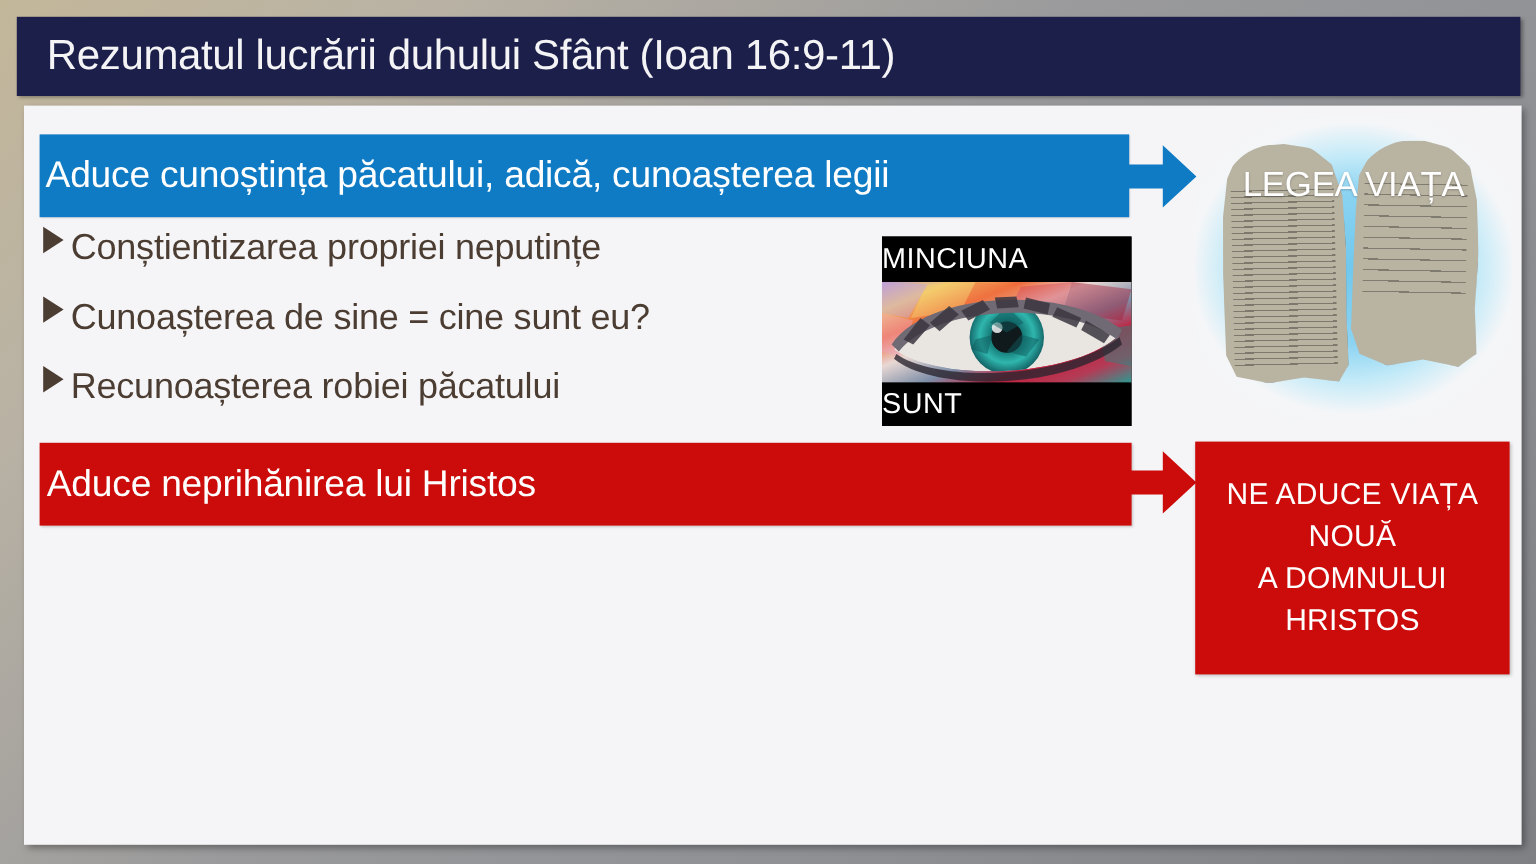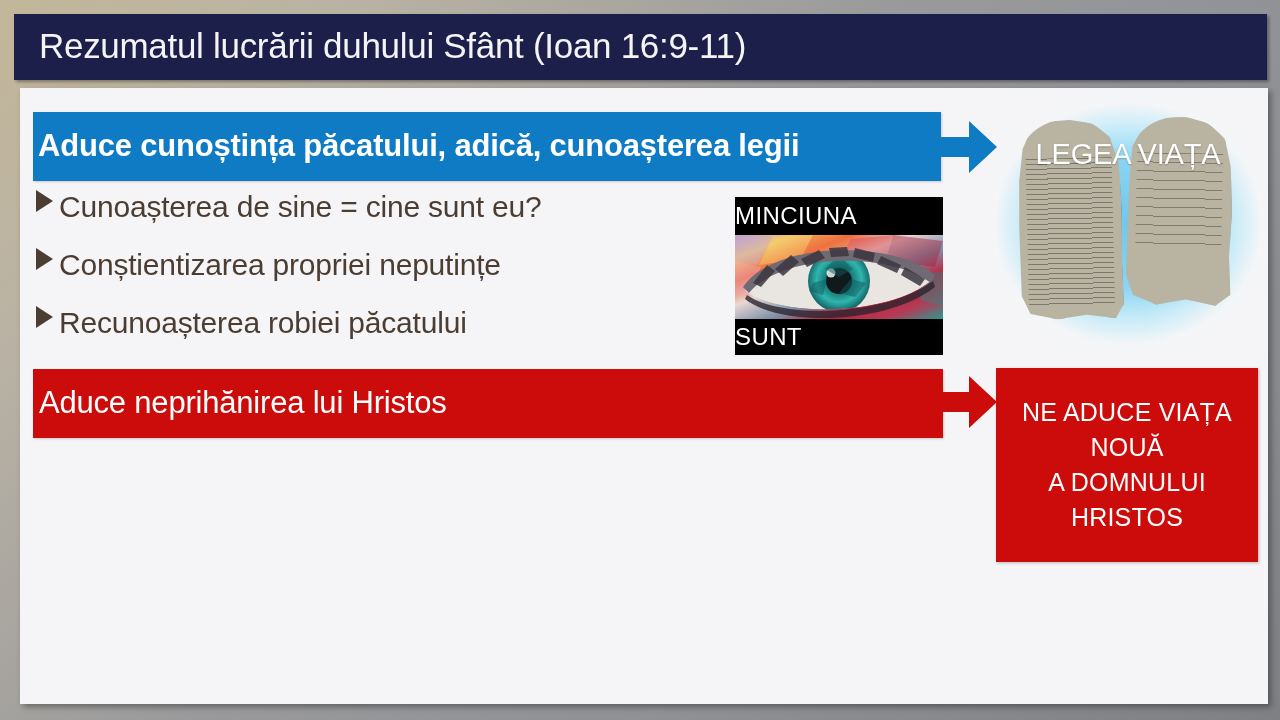--- a/index.html
+++ b/index.html
@@ -63,21 +63,21 @@
     background: #0f7bc4;
     box-shadow: 1px 1px 2px rgba(0,0,0,0.18);
   }
   #blue-bar-label {
     position: absolute;
     left: 5px;
     top: 50%;
     transform: translateY(-53%);
     color: #ffffff;
     font-size: 31px;
-    font-weight: 700;
+    font-weight: 400;
     white-space: nowrap;
     letter-spacing: -0.2px;
   }
 
   
   .arrow-svg { position: absolute; display: block; }
   #blue-arrow { left: 936px; top: 118px; }
   #red-arrow  { left: 938px; top: 374px; }
 
   
@@ -278,25 +278,25 @@
     <div id="blue-bar-label">Aduce cunoștința păcatului, adică, cunoașterea legii</div>
   </div>
 
   <svg class="arrow-svg" id="blue-arrow" width="62" height="58" viewBox="0 0 62 58">
     <path d="M0 19 H33 V3 L61 29 L33 55 V39 H0 Z" fill="#0f7bc4"></path>
   </svg>
 
   <div id="bullet-list">
     <div class="bullet-row">
       <span class="bullet-marker"></span>
-      <span class="bullet-text">Cunoașterea de sine = cine sunt eu?</span>
+      <span class="bullet-text">Conștientizarea propriei neputințe</span>
     </div>
     <div class="bullet-row">
       <span class="bullet-marker"></span>
-      <span class="bullet-text">Conștientizarea propriei neputințe</span>
+      <span class="bullet-text">Cunoașterea de sine = cine sunt eu?</span>
     </div>
     <div class="bullet-row">
       <span class="bullet-marker"></span>
       <span class="bullet-text">Recunoașterea robiei păcatului</span>
     </div>
   </div>
 
   <div id="meme-image">
     <div class="meme-caption" id="meme-caption-top">MINCIUNA</div>
 

